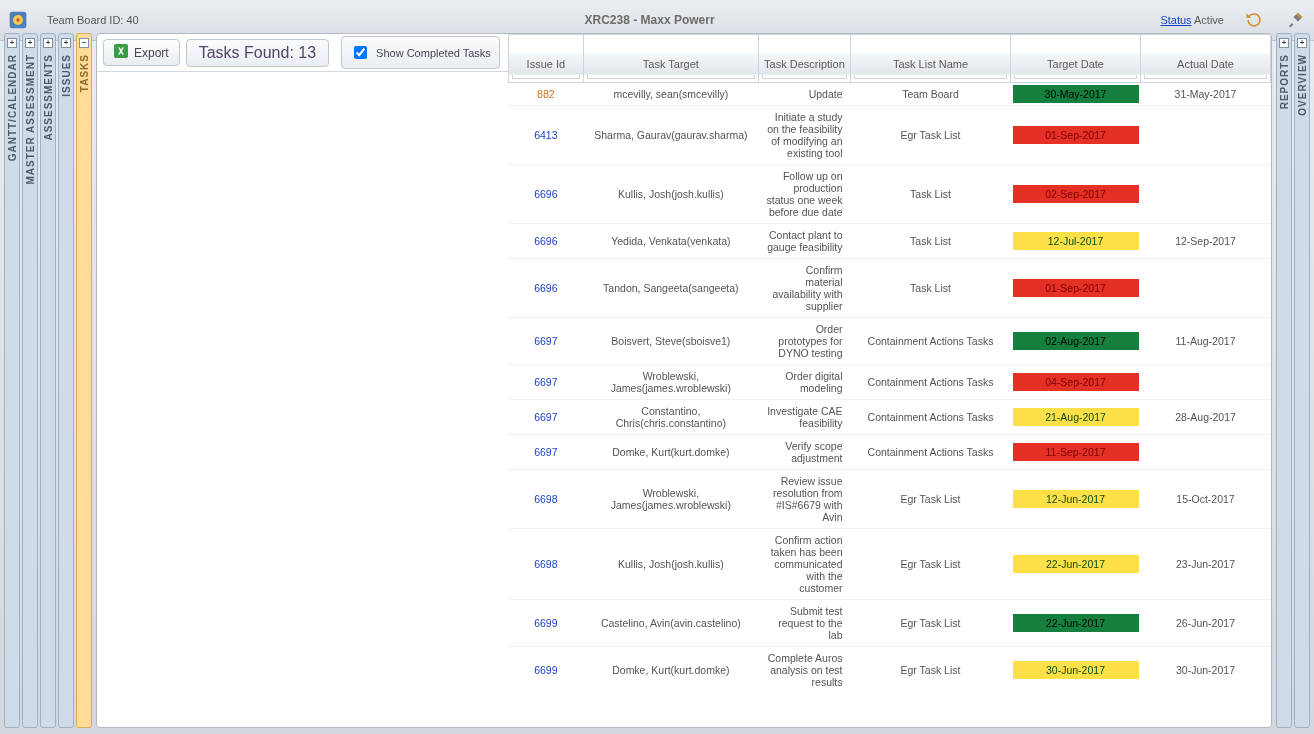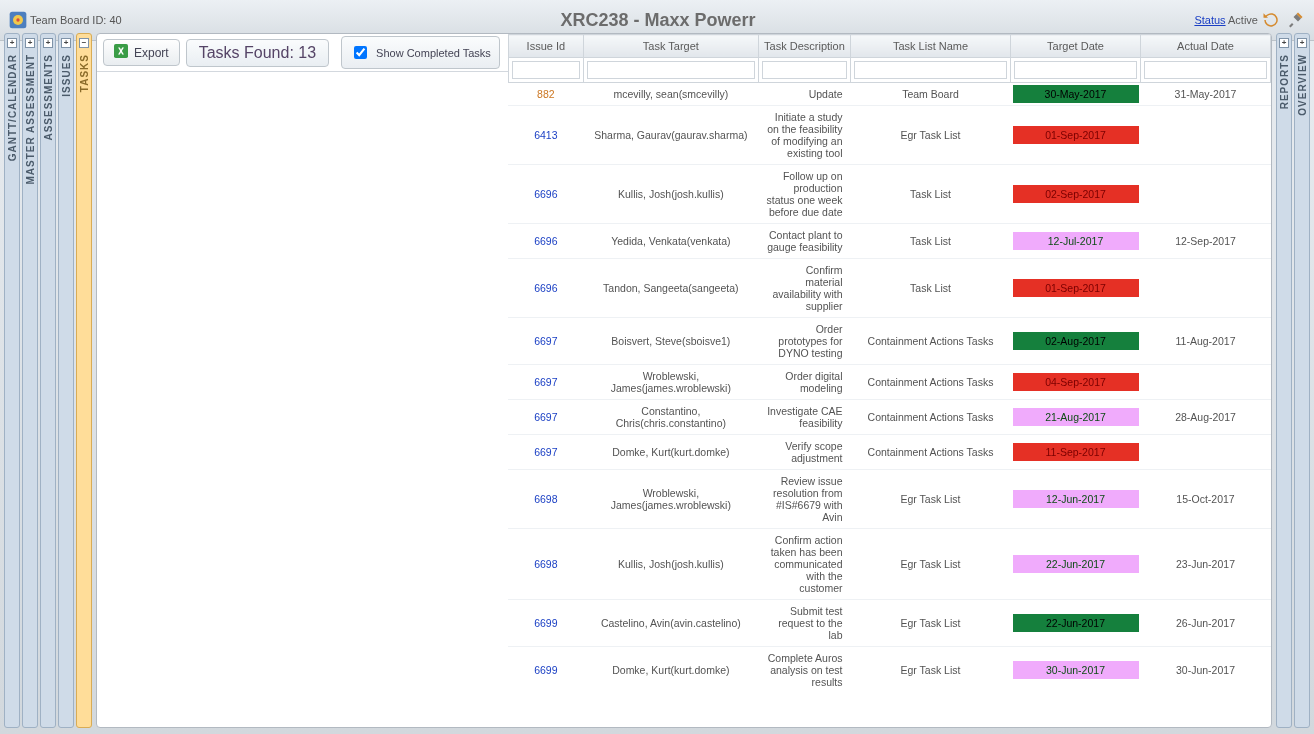--- a/index.html
+++ b/index.html
@@ -11,31 +11,31 @@
     color:#5a5a5a;
     overflow:hidden;
   }
 
   
   .top-header {
     height:41px;
     padding:0 8px;
     display:flex;
     align-items:center;
-    gap:2px;
+    gap:19px;
     background: linear-gradient(#ecf0f4,#d7dde2);
     border-bottom:1px solid #bcc3c9;
   }
   .app-icon {
     width:20px; height:20px;
     display:flex; align-items:center; justify-content:center;
   }
   .app-icon svg { width:20px; height:20px; }
   .board-id { color:#555; font-size:11px; }
-  .page-title { flex:1; text-align:center; font-size:18px; font-weight:600; color:#6c6c6c; }
+  .page-title { flex:1; text-align:center; font-size:12px; font-weight:600; color:#6c6c6c; }
   .status  { font-size:11px; }
   .status a { color:#1a3ec4; text-decoration:underline; cursor:pointer; }
   .tool-icon-btn { width:22px; height:22px; display:flex; align-items:center; justify-content:center; cursor:pointer; }
 
   
   .main-area { position:absolute; top:27px; bottom:0; left:0; right:0; display:flex; }
 
   
   .side-rail { display:flex; gap:2px; padding:6px 2px 6px 4px; }
   .side-rail.right-rail { padding:6px 4px 6px 2px;}
@@ -130,21 +130,21 @@
   .tbl-wrap { flex:1; overflow:auto; }
   table { width:100%; border-collapse:collapse; table-layout:fixed;}
   thead th {
     background:linear-gradient(#f6f8fa,#e1e6eb);
     border:1px solid #cfd5db;
     color:#5a5a5a;
     font-weight:400;
     font-size:11px;
     padding:5px 4px;
     text-align:center;
-    position:sticky; top:0;
+    position:sticky; top:18px;
   }
   tr.filter-row td {
     border:1px solid #cfd5db;
     background:#fff;
     padding:3px;
   }
   tr.filter-row input {
     width:100%;
     border:1px solid #cfd5db;
     padding:2px 4px;
@@ -166,21 +166,21 @@
   .date-chip {
     display:inline-block;
     width:100%;
     padding:3px 0;
     color:#000;
     text-align:center;
     font-size:10.5px;
   }
   .date-orange { background:#15803d; }
   .date-red { background:#e53025; color:#7a0000; }
-  .date-green { background:#f0abfc; color:#0c4b14; }
+  .date-green { background:#fde047; color:#0c4b14; }
 
   
   col.c-id     { width:75px; }
   col.c-owner  { width:175px; }
   col.c-desc   { width:auto; }
   col.c-list   { width:160px; }
   col.c-tdate  { width:130px; }
   col.c-adate  { width:130px; }
 </style>
 </head>

